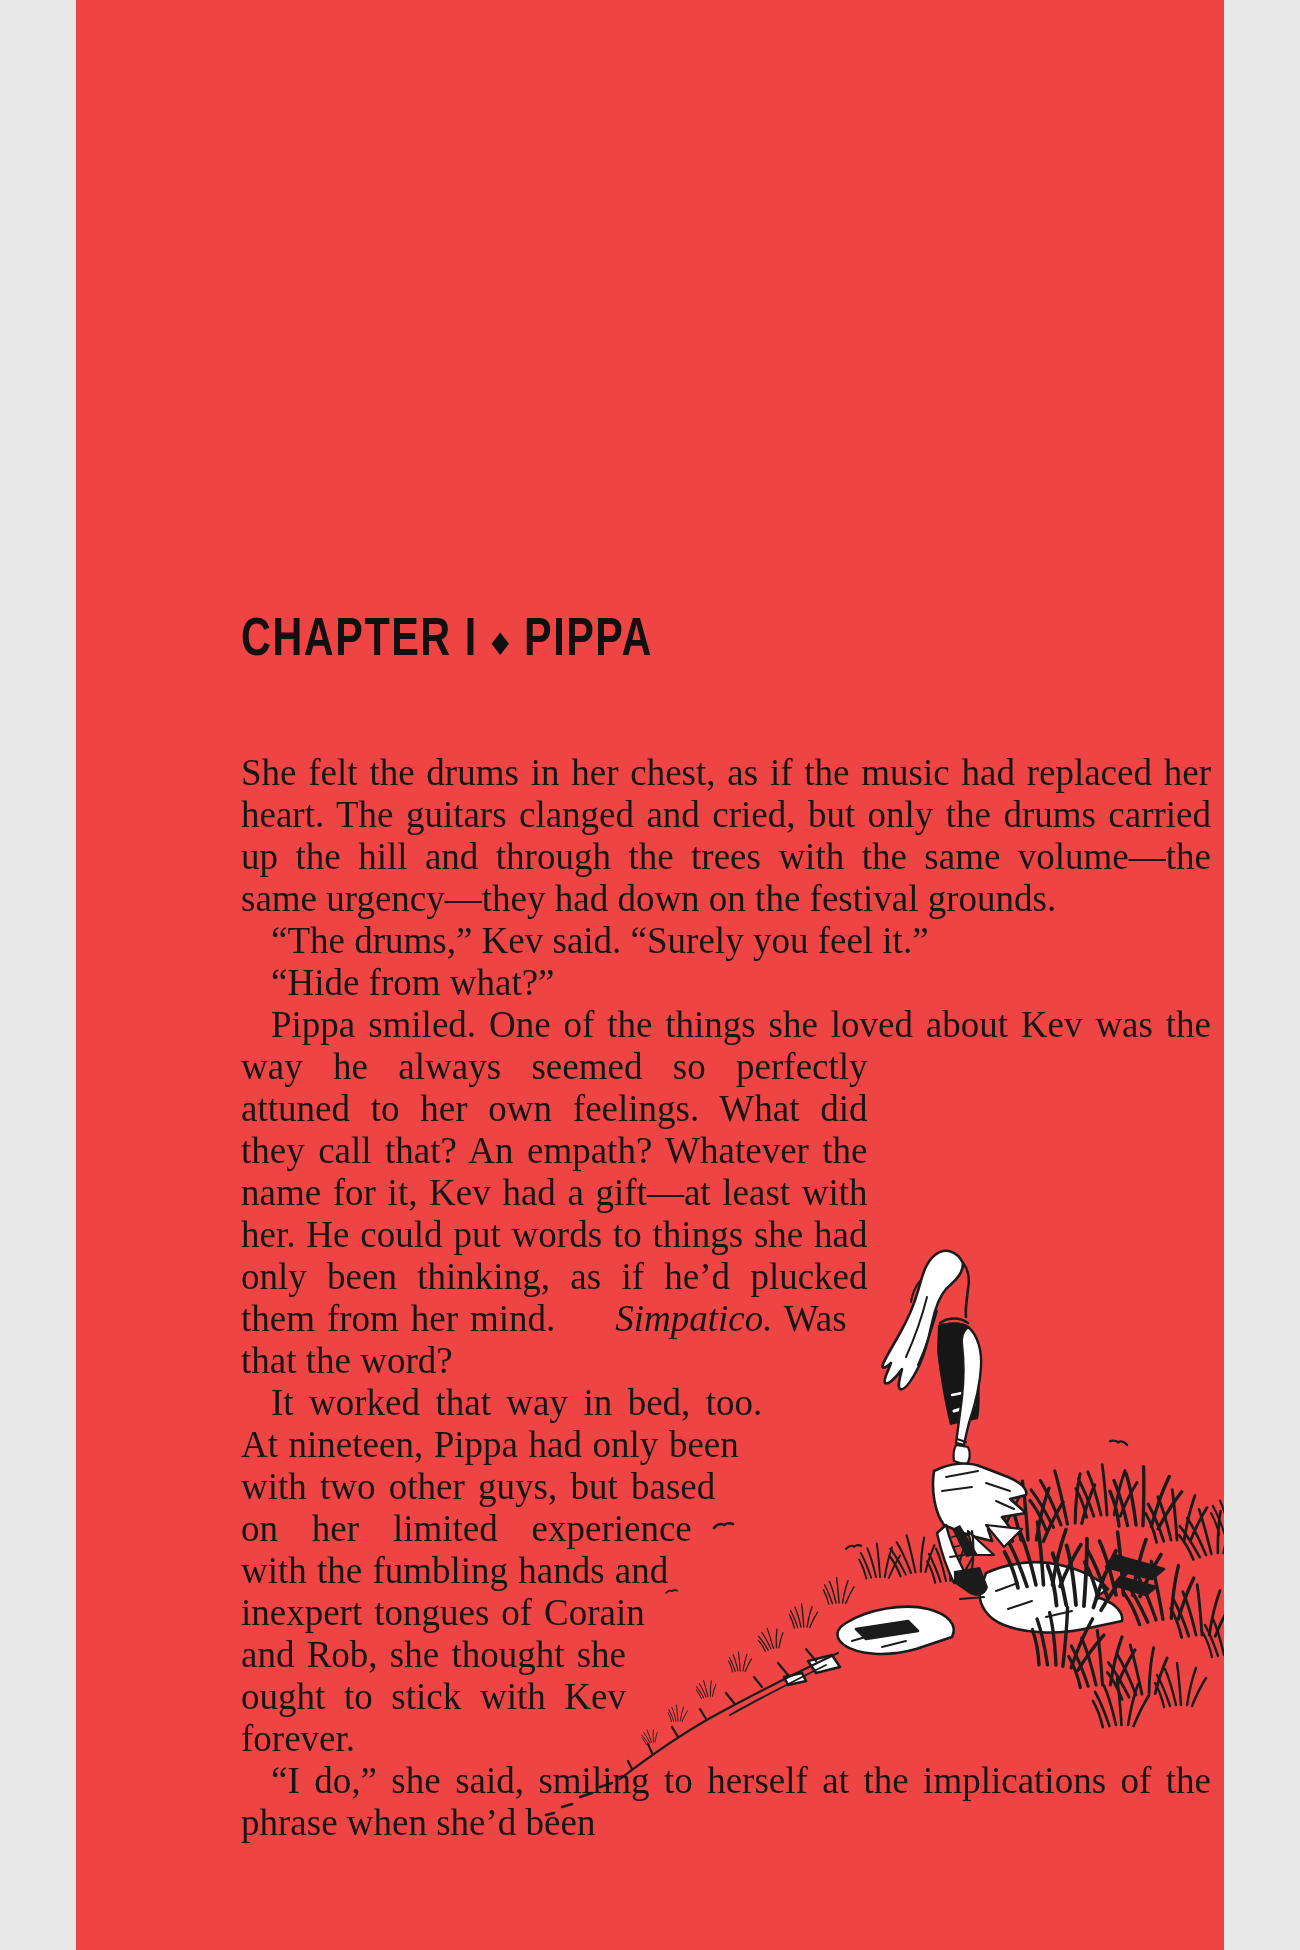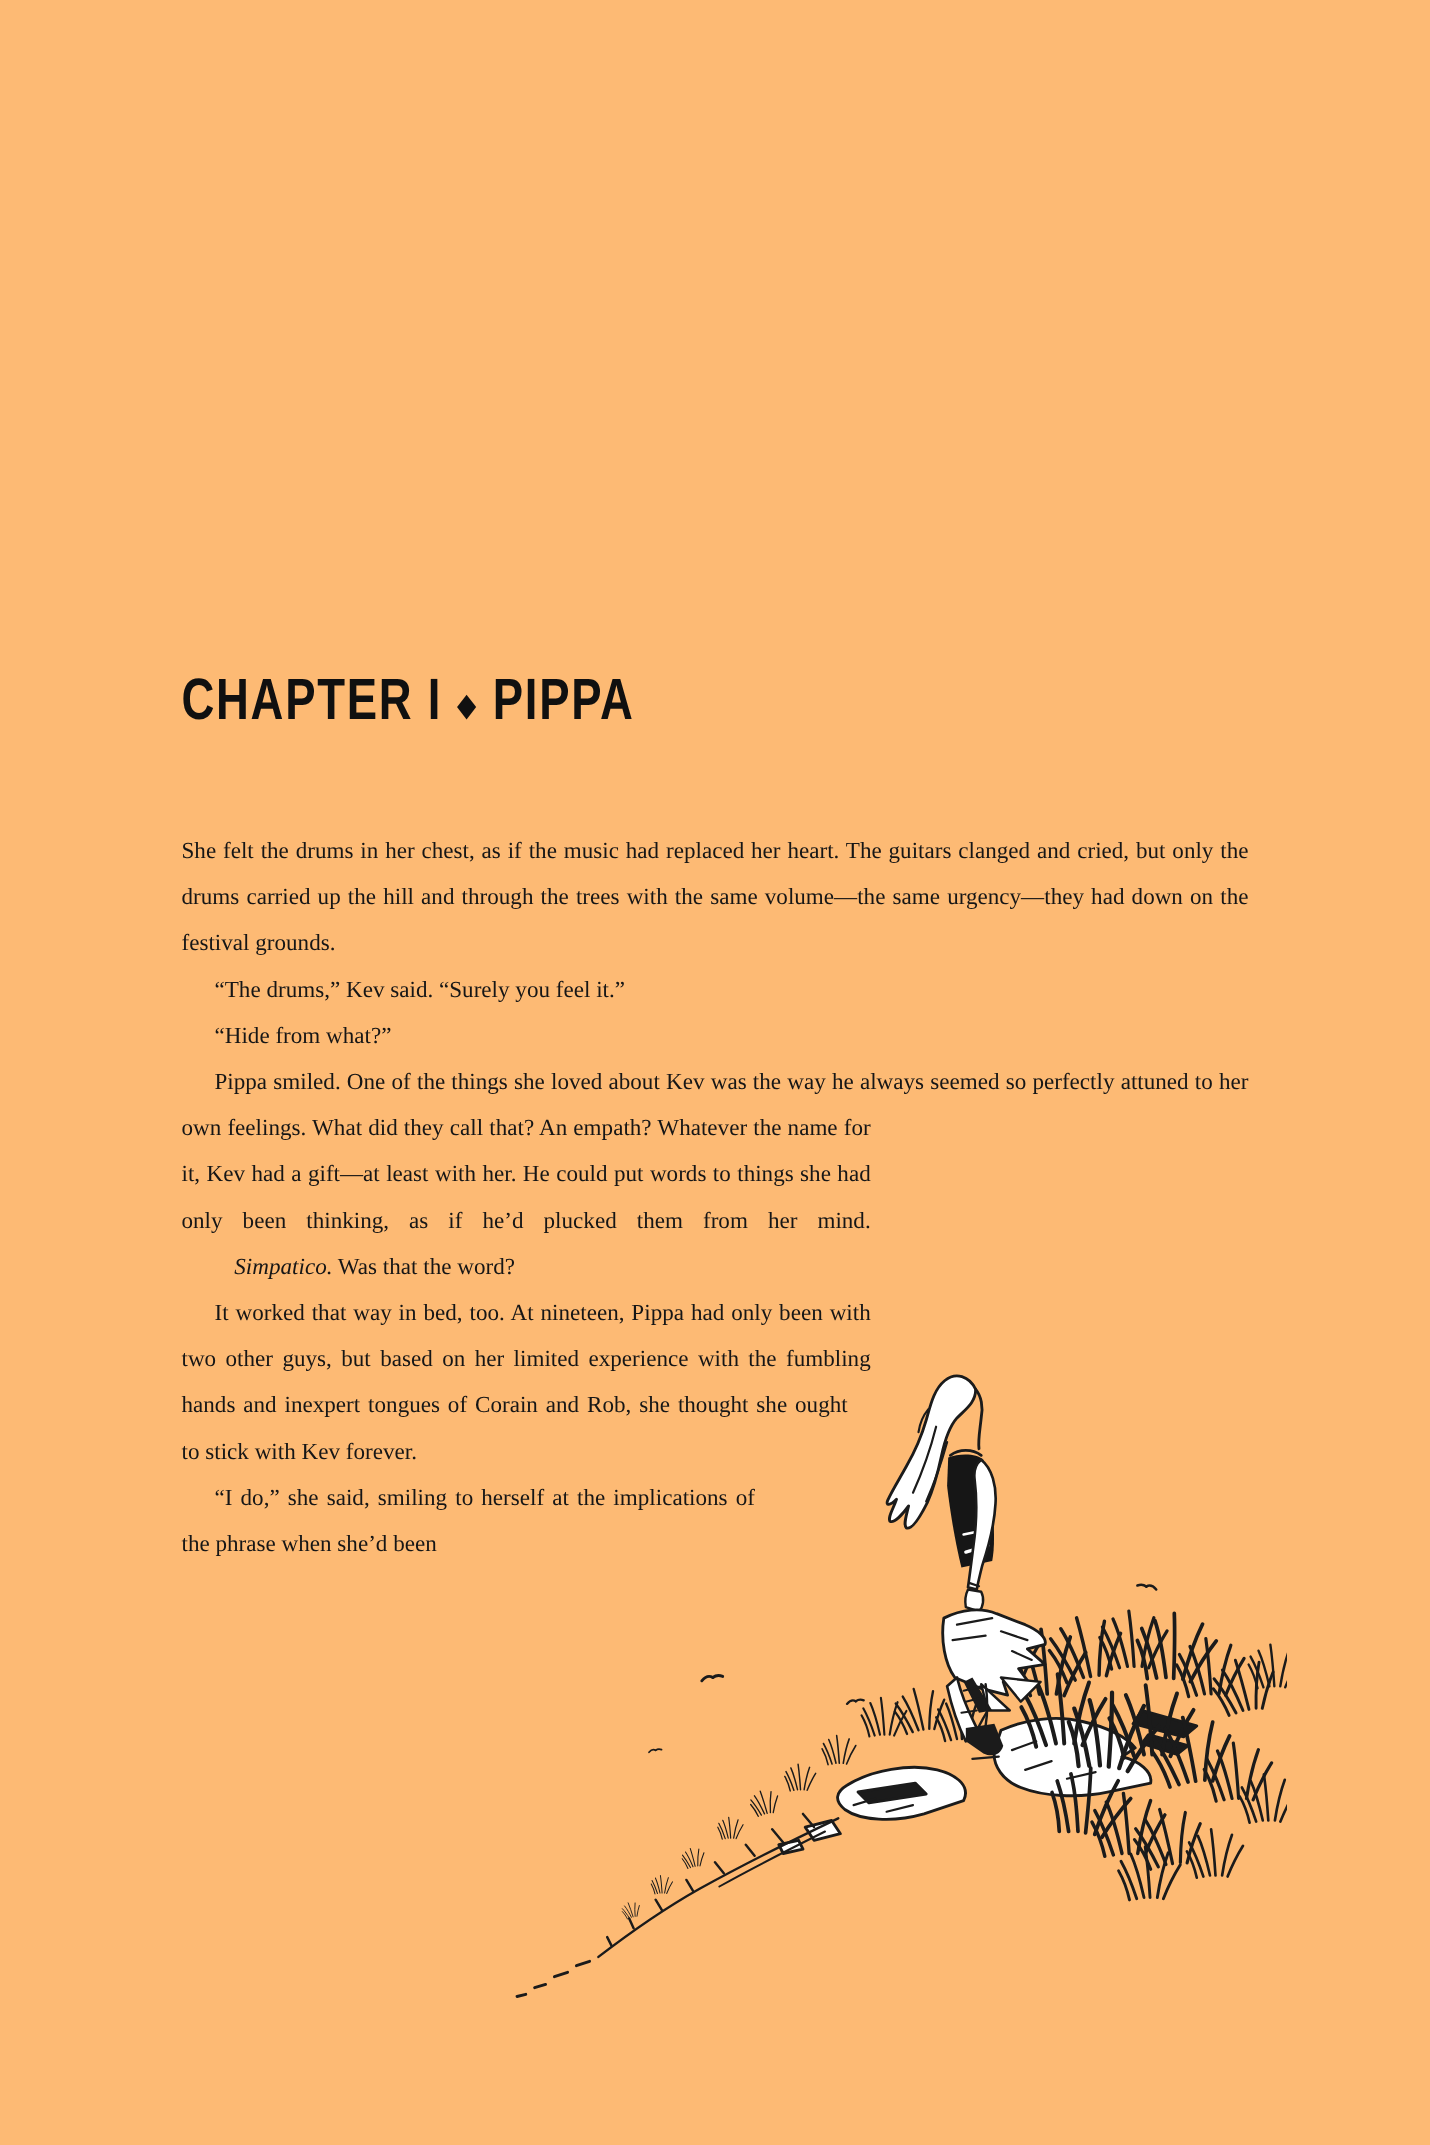--- a/index.html
+++ b/index.html
@@ -1,31 +1,31 @@
 <!DOCTYPE html>
 <html><head>
 <meta charset="utf-8">
 <style>
   html,body{margin:0;padding:0;background:#e8e8e8;}
   .page{
-    position:relative;width:1300px;height:1950px;background:#fdba74;
+    position:relative;width:1148px;height:1950px;background:#ef4444;
     font-family:"Liberation Serif",serif;color:#181818;overflow:hidden;margin:0 auto;
   }
   .chapter-heading{
     position:absolute;left:165px;top:574px;
     font-family:"Liberation Sans",sans-serif;font-weight:700;font-size:53px;
     letter-spacing:2px;white-space:nowrap;color:#101010;
     transform:scaleX(0.78);transform-origin:left top;line-height:1;
   }
   .chapter-heading .diamond{
     display:inline-block;font-size:0.52em;vertical-align:14%;margin:0 18px;
   }
   .body-text{
     position:absolute;left:165px;top:752px;width:970px;
-    font-size:21px;line-height:42px;text-align:justify;color:#161616;z-index:2;
+    font-size:37px;line-height:42px;text-align:justify;color:#161616;z-index:2;
   }
   .body-text p{margin:0;padding:0;text-indent:30px;}
   .body-text p.first{text-indent:0;}
   .it{font-style:italic;margin-left:48px;}
   
   .art-float{
     float:right;width:585px;height:600px;margin-top:84px;
     shape-outside:polygon(43% 0%,100% 0%,100% 100%,0% 100%,31% 46%,43% 42%) border-box;
     shape-margin:10px;
   }

